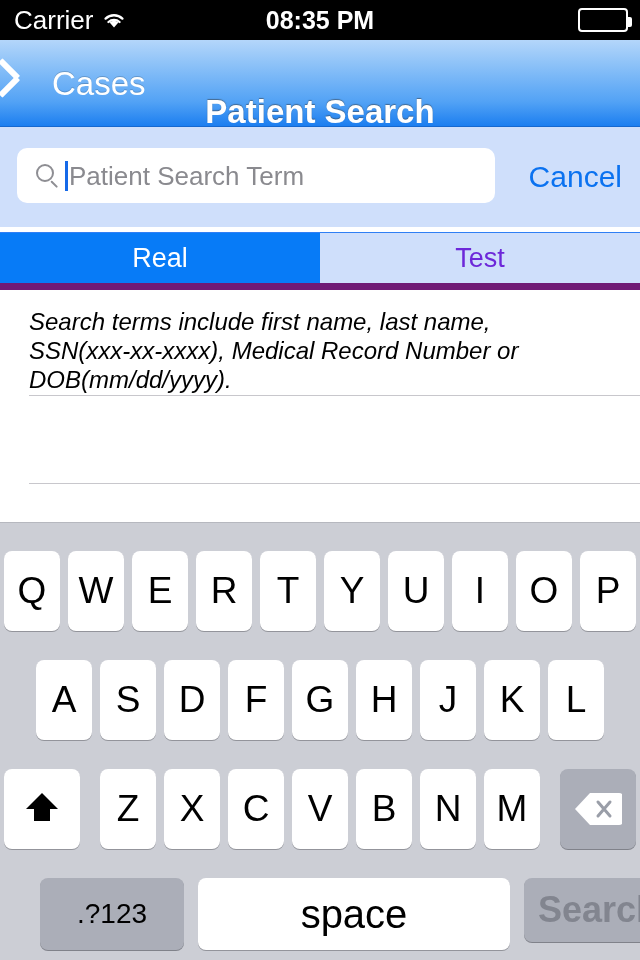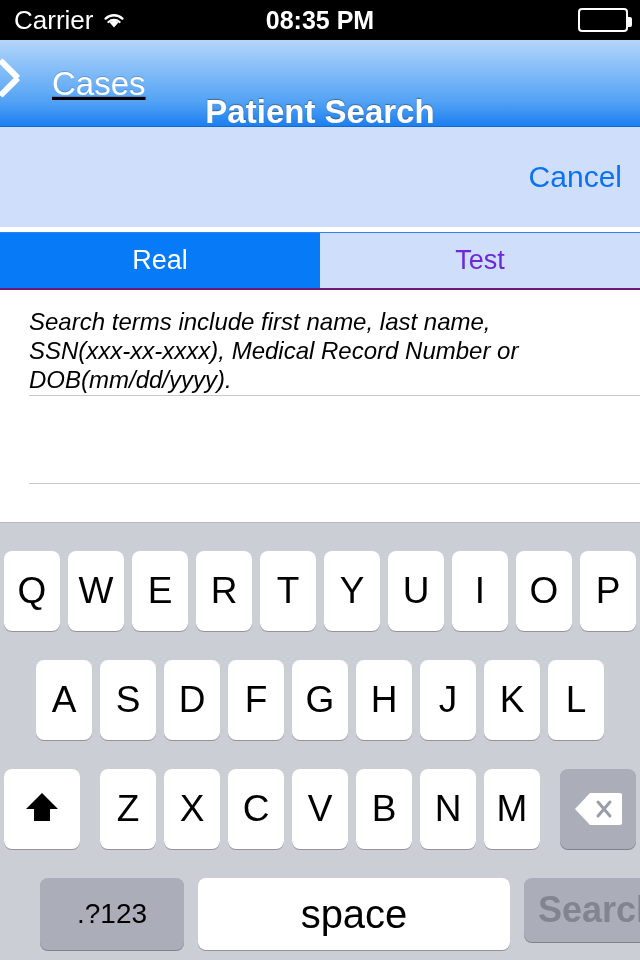--- a/index.html
+++ b/index.html
@@ -31,21 +31,21 @@
   .battery-nub { position:absolute; right:-6px; top:7px; width:4px; height:10px; background:#ffffff; border-radius:0 2px 2px 0; }
 
   
   .navbar {
     position:absolute; top:40px; left:0; width:640px; height:87px;
     background:linear-gradient(to bottom, #b4d6fa 0%, #8dc2f8 28%, #52a2f5 72%, #1c7ef0 100%);
     border-bottom:1px solid #1668cf;
   }
   .back-btn {
     position:absolute; left:14px; top:0; height:87px;
-    display:flex; align-items:center; gap:12px; cursor:pointer;text-decoration:underline;
+    display:flex; align-items:center; gap:12px; cursor:pointer;
   }
   .chevron-left { width:26px; height:40px; position:relative; flex:0 0 auto; }
   .chevron-left::before, .chevron-left::after {
     content:""; position:absolute; left:4px; width:25px; height:6px;
     background:#ffffff; border-radius:1px;
   }
   .chevron-left::before { top:11px; transform:rotate(135deg); transform-origin:left center; }
   .chevron-left::after  { top:11px; transform:rotate(-135deg); transform-origin:left center; }
   .back-label {
     font-size:33px; color:#ffffff; line-height:1;
@@ -86,21 +86,21 @@
   }
   .cancel-btn {
     position:absolute; right:18px; top:0; height:100px;
     display:flex; align-items:center;
     font-size:30px; color:#0b72f0; cursor:pointer;margin-left:20px;
   }
 
   
   .segmented {
     position:absolute; top:232px; left:0; width:640px; height:58px;
-    display:flex; border-top:1px solid #2f7ff5; border-bottom:2px solid #701a75;
+    display:flex; border-top:1px solid #2f7ff5; border-bottom:7px solid #701a75;
     background:#cfdffb;
   }
   .seg {
     flex:1 1 0; display:flex; align-items:center; justify-content:center;
     font-size:27px; cursor:pointer;
   }
   .seg.selected { background:#077bf7; color:#ffffff; }
   .seg.unselected { background:#cfdffb; color:#6d28d9; }
 
   
@@ -194,20 +194,28 @@
 
   <div class="navbar">
     <div class="back-btn">
       <span class="chevron-left"></span>
       <span class="back-label">Cases</span>
     </div>
     <div class="nav-title">Patient Search</div>
   </div>
 
   <div class="searchbar-area">
+    <div class="search-field">
+      <span class="magnifier">
+        <span class="glass"></span>
+          <span class="handle"></span>
+      </span>
+      <span class="caret"></span>
+      <span class="search-placeholder">Patient Search Term</span>
+    </div>
     <div class="cancel-btn">Cancel</div>
   </div>
 
   <div class="segmented">
     <div class="seg selected">Real</div>
     <div class="seg unselected">Test</div>
   </div>
 
   <div class="content">
     <div class="hint-cell">

